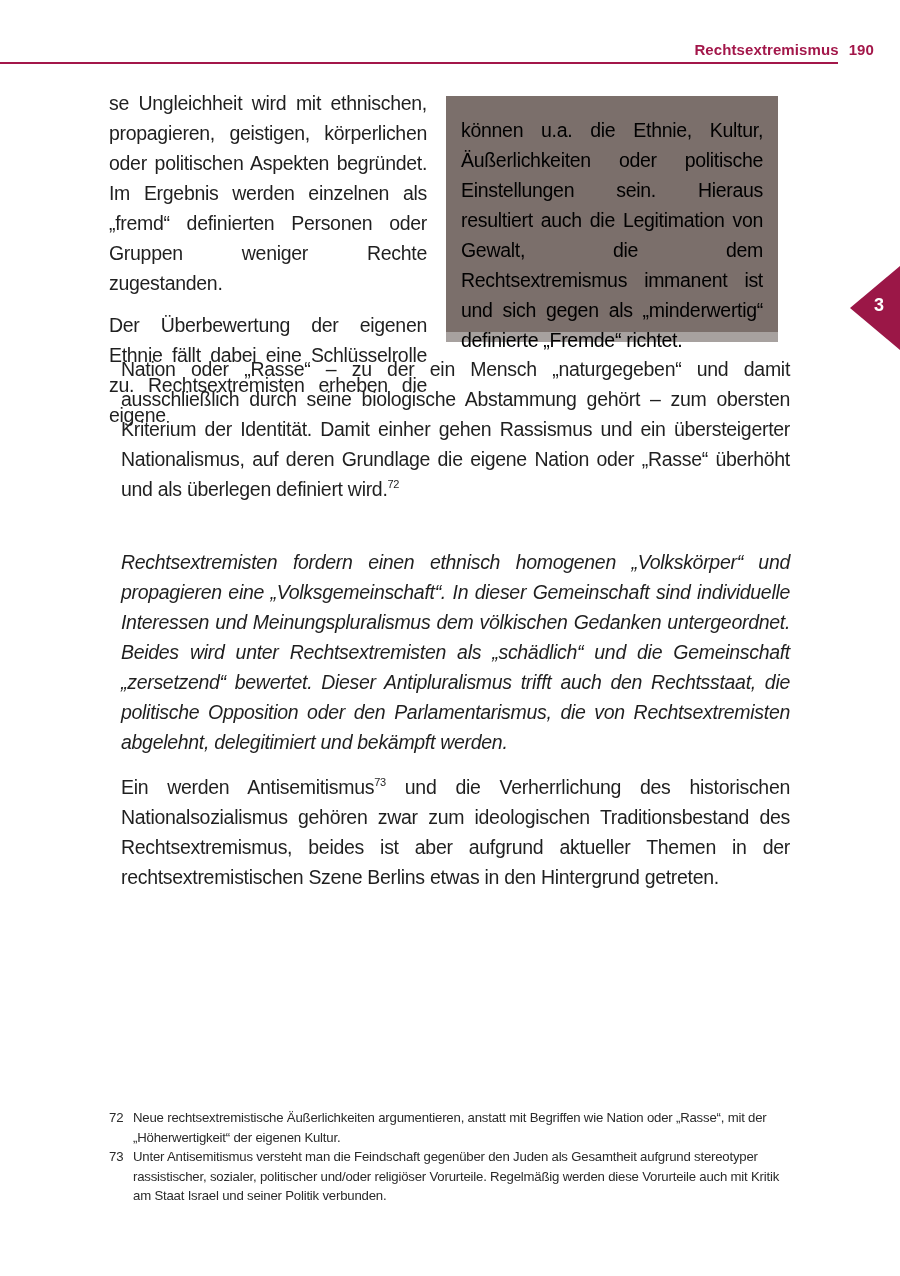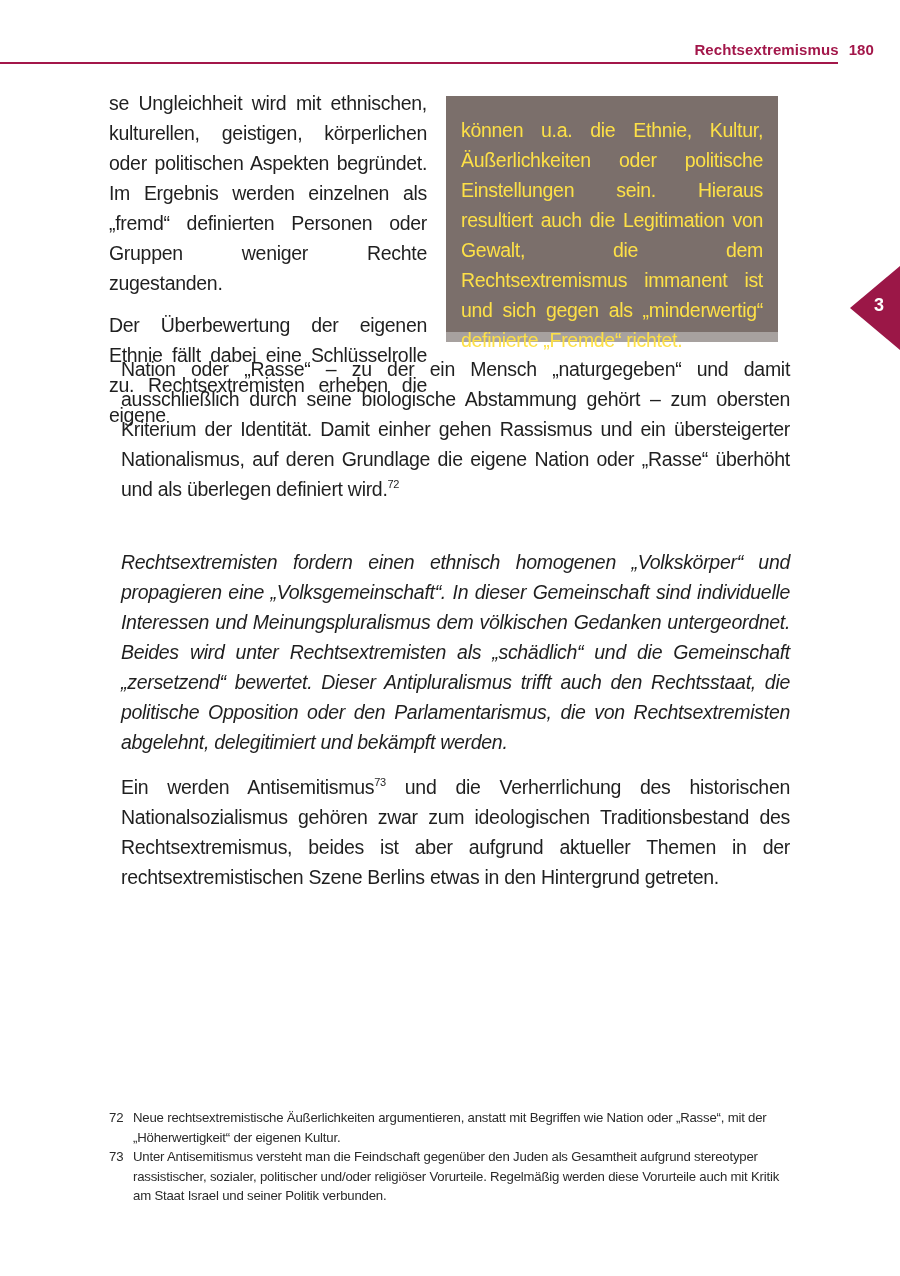--- a/index.html
+++ b/index.html
@@ -13,46 +13,46 @@
                    border-top: 42px solid transparent; border-bottom: 42px solid transparent;
                    border-right: 50px solid #9b1747; }
     .chapter-num { position: absolute; left: 874px; top: 295px; color: #ffffff; font-weight: bold;
                    font-size: 18px; }
     .body-text { font-size: 19.5px; line-height: 30px; letter-spacing: -0.3px; }
     .col-left { position: absolute; left: 109px; top: 88px; width: 318px; text-align: justify; }
     .col-left p { margin: 0; }
     .col-left p + p { margin-top: 12px; }
     .infobox { position: absolute; left: 446px; top: 96px; width: 332px; height: 236px;
                background: #7b6f6b; border-bottom: 10px solid #a7a19f; box-sizing: content-box; }
-    .infobox-text { position: absolute; left: 15px; top: 19px; width: 302px; color: #fde047;
+    .infobox-text { position: absolute; left: 15px; top: 19px; width: 302px; color: #000000;
                     text-align: justify; font-size: 19.5px; line-height: 30px; letter-spacing: -0.3px; }
     .full { position: absolute; left: 109px; width: 669px; text-align: justify; margin: 12px; }
     .p-cont { top: 342px; }
     .p2 { top: 535px; font-style: italic; }
     .p3 { top: 760px; }
     sup { font-size: 11px; line-height: 0; vertical-align: 8px; }
     .footnotes { position: absolute; left: 109px; top: 1108px; width: 680px; font-size: 13.2px;
                  line-height: 19.5px; color: #2a2a2a; letter-spacing: -0.2px; }
     .fn { display: flex; }
     .fn-num { width: 24px; flex: none; }
     .fn-text { flex: 1; }
   </style>
 </head>
 <body>
 
 <div class="header-rule"></div>
 <div class="running-head">
-  <span class="title">Rechtsextremismus</span><span>180</span>
+  <span class="title">Rechtsextremismus</span><span>190</span>
 </div>
 
 <div class="chapter-tab"></div>
 <div class="chapter-num">3</div>
 
 <div class="col-left body-text">
-  <p>se Ungleichheit wird mit ethnischen, kulturellen, geistigen, körperlichen oder politischen Aspekten begründet. Im Ergebnis werden einzelnen als „fremd“ definierten Personen oder Gruppen weniger Rechte zugestanden.</p>
+  <p>se Ungleichheit wird mit ethnischen, propagieren, geistigen, körperlichen oder politischen Aspekten begründet. Im Ergebnis werden einzelnen als „fremd“ definierten Personen oder Gruppen weniger Rechte zugestanden.</p>
   <p>Der Überbewertung der eigenen Ethnie fällt dabei eine Schlüsselrolle zu. Rechtsextremisten erheben die eigene</p>
 </div>
 
 <div class="infobox">
   <div class="infobox-text">können u.a. die Ethnie, Kultur, Äußerlichkeiten oder politische Einstellungen sein. Hieraus resultiert auch die Legitimation von Gewalt, die dem Rechtsextremismus immanent ist und sich gegen als „minderwertig“ definierte „Fremde“ richtet.</div>
 </div>
 
 <p class="full body-text p-cont"><span>Nation oder „Rasse“ – zu der ein Mensch „naturgegeben“ und damit ausschließlich durch seine biologische Abstammung gehört – zum obersten Kriterium der Identität. Damit einher gehen Rassismus und ein übersteigerter Nationalismus, auf deren Grundlage die eigene Nation oder „Rasse“ überhöht und als überlegen definiert wird.</span><sup>72</sup></p>
 
 <p class="full body-text p2">Rechtsextremisten fordern einen ethnisch homogenen „Volkskörper“ und propagieren eine „Volksgemeinschaft“. In dieser Gemeinschaft sind individuelle Interessen und Meinungspluralismus dem völkischen Gedanken untergeordnet. Beides wird unter Rechtsextremisten als „schädlich“ und die Gemeinschaft „zersetzend“ bewertet. Dieser Antipluralismus trifft auch den Rechtsstaat, die politische Opposition oder den Parlamentarismus, die von Rechtsextremisten abgelehnt, delegitimiert und bekämpft werden.</p>

